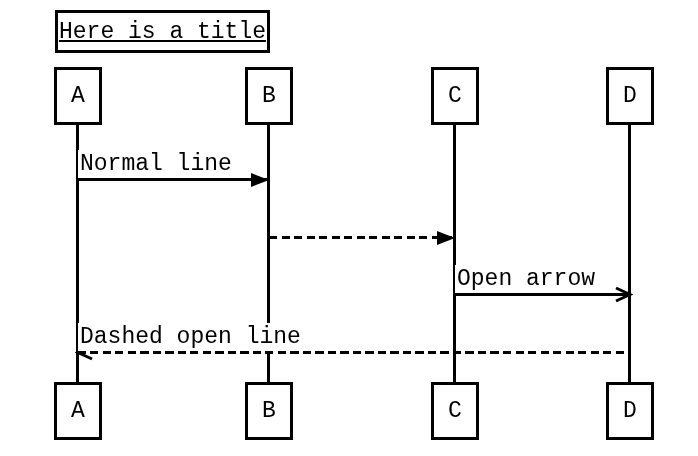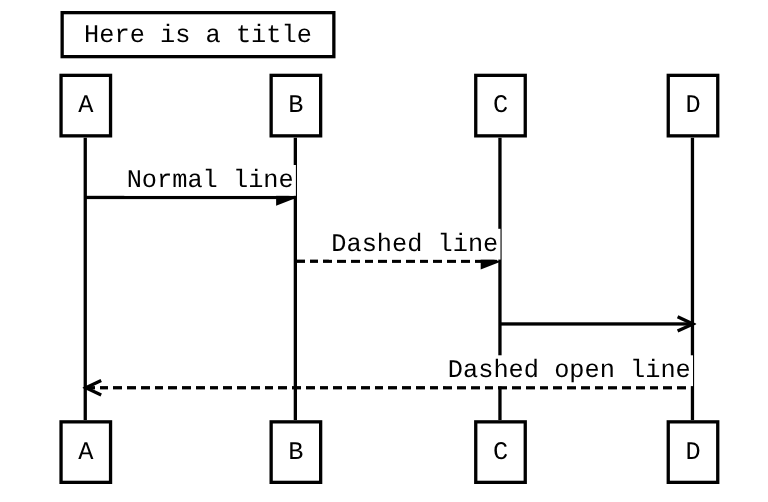--- a/index.html
+++ b/index.html
@@ -13,29 +13,30 @@
     height: 456px;
     background: #ffffff;
     font-family: "Liberation Mono", monospace;
     color: #000000;
     overflow: hidden;
   }
   
   .title-box {
     position: absolute;
     left: 55px; top: 10px;
-    width: 250px; height: 43px;
+    width: 215px; height: 43px;
     box-sizing: border-box;
     border: 3px solid #000;
     background: #fff;
     display: flex;
     align-items: center;
     justify-content: center;
     font-size: 23px;
     white-space: nowrap;
+    text-decoration: underline;
   }
   
   .actor-box {
     position: absolute;
     width: 48px; height: 58px;
     box-sizing: border-box;
     border: 3px solid #000;
     background: #fff;
     display: flex;
     align-items: center;
@@ -84,21 +85,21 @@
     position: absolute;
     z-index: 2;
   }
   
   .msg-label {
     position: absolute;
     height: 28px;
     line-height: 28px;
     font-size: 23px;
     display: flex;
-    justify-content: flex-end;
+    justify-content: flex-start;
     align-items: flex-end;
     white-space: nowrap;
     z-index: 3;
   }
   .msg-label > span {
     background: #fff;
     padding: 0 2px;
   }
 </style>
 </head>
@@ -116,28 +117,28 @@
   <div class="lifeline lifeline-d"></div>
 
   <div class="msg-line solid" style="left:78px; top:178px; width:191px;"></div>
   <div class="arrowhead-filled" style="left:251px; top:173px;"></div>
   <div class="msg-label" style="left:78px; top:150px; width:191px;">
     <span>Normal line</span>
   </div>
 
   <div class="msg-line dashed" style="left:269px; top:236px; width:186px;"></div>
   <div class="arrowhead-filled" style="left:437px; top:231px;"></div>
-  <div class="msg-label" style="left:269px; top:208px; width:186px;">
-    <span>Dashed line</span>
-  </div>
 
   <div class="msg-line solid" style="left:455px; top:293px; width:175px;"></div>
   <svg class="arrowhead-open" style="left:613px; top:285px;" width="20" height="20">
     <path d="M3,3 L17,9.5 L3,16" fill="none" stroke="#000" stroke-width="3"></path>
   </svg>
+  <div class="msg-label" style="left:455px; top:265px; width:175px;">
+    <span>Open arrow</span>
+  </div>
 
   <div class="msg-line dashed" style="left:78px; top:351px; width:552px;"></div>
   <svg class="arrowhead-open" style="left:75px; top:343px;" width="20" height="20">
     <path d="M17,3 L3,9.5 L17,16" fill="none" stroke="#000" stroke-width="3"></path>
   </svg>
   <div class="msg-label" style="left:78px; top:323px; width:552px;">
     <span>Dashed open line</span>
   </div>
 
   <div class="actor-box row-top col-a">

